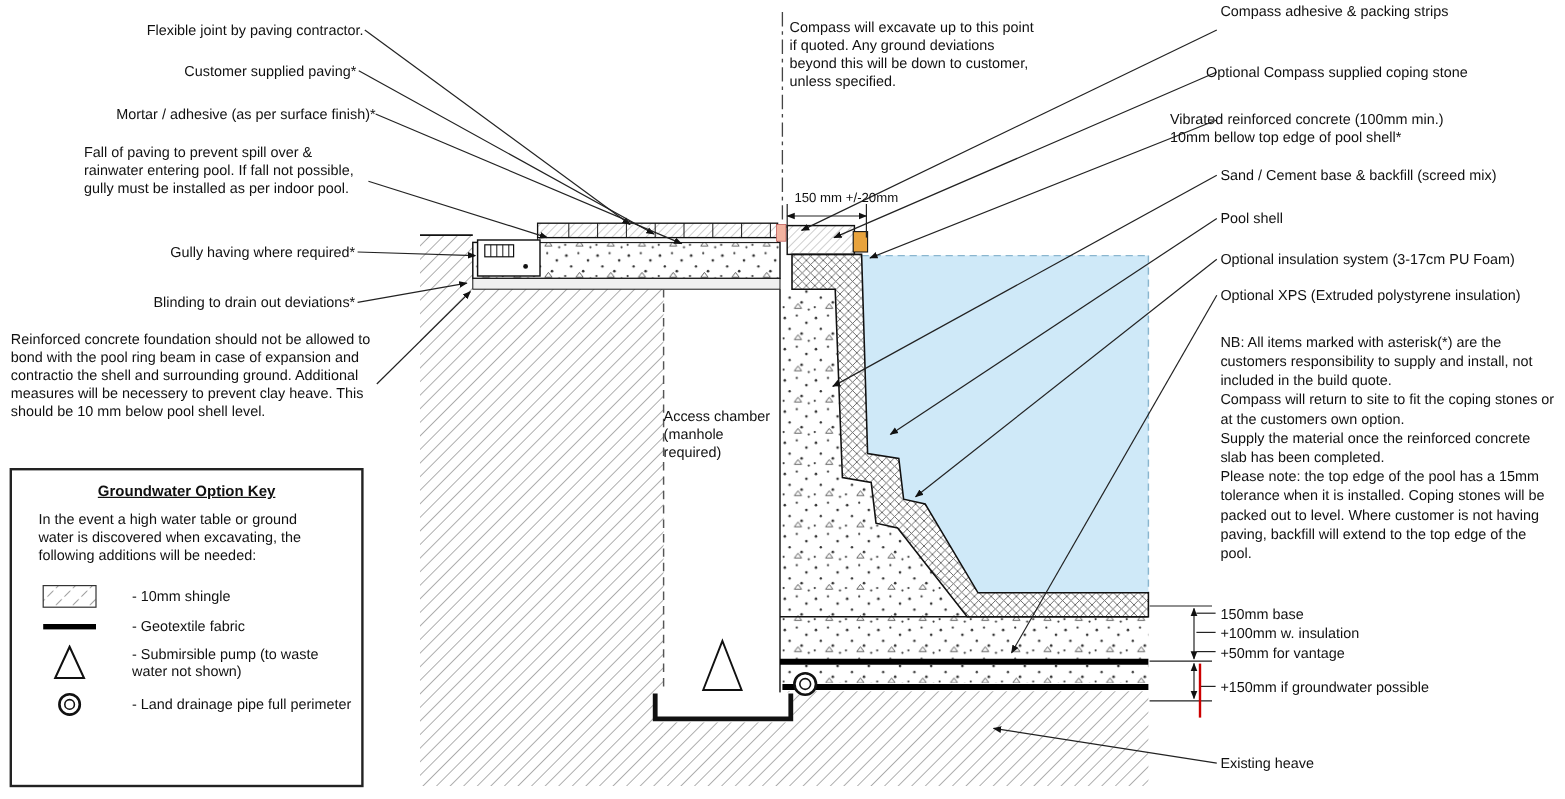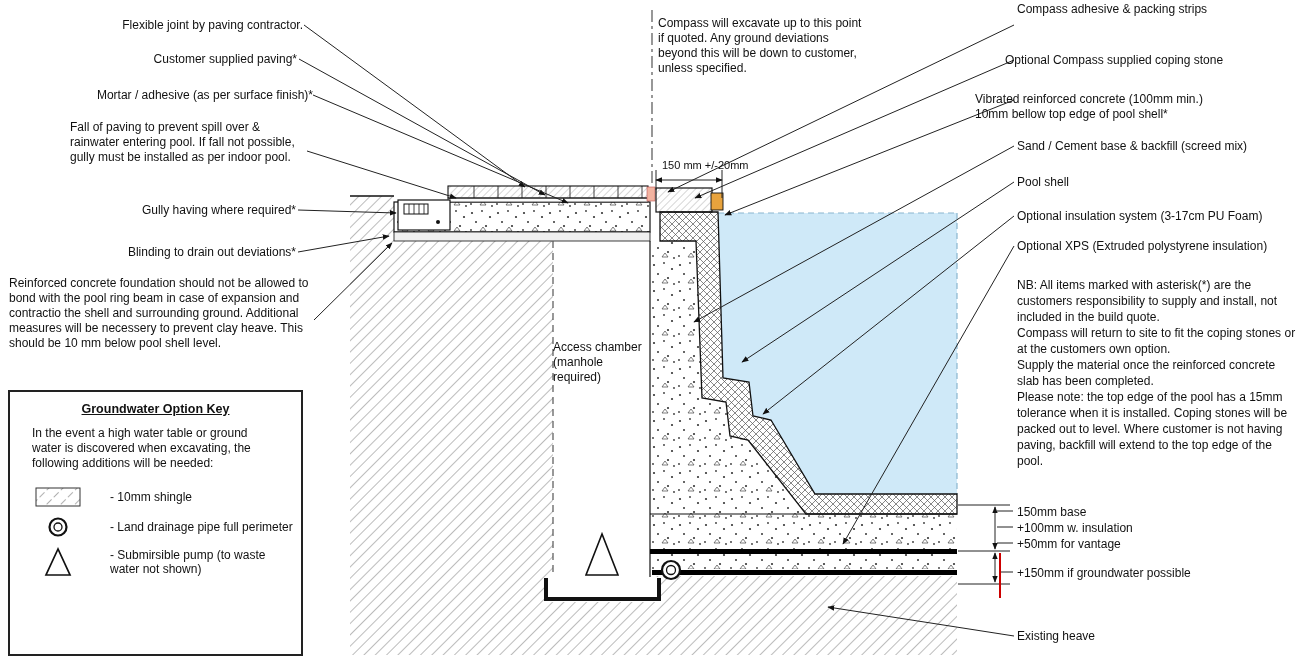--- a/index.html
+++ b/index.html
@@ -206,32 +206,40 @@
 
   <div class="legend-item">
     <span class="legend-ico">
       <svg width="46" height="20">
           <rect x="1" y="1" width="44" height="18" fill="url(#shingle)" stroke="#333" stroke-width="1"></rect>
         </svg>
     </span>
     <span class="legend-text">- 10mm shingle</span>
   </div>
 
+  <div class="legend-item">
+    <span class="legend-ico">
+      <svg width="46" height="8">
+          <rect x="1" y="2" width="44" height="4.5" fill="#000"></rect>
+        </svg>
+    </span>
+    <span class="legend-text">- Geotextile fabric</span>
+  </div>
+
+  <div class="legend-item">
+    <span class="legend-ico">
+      <svg width="28" height="30">
+          <polygon points="14,2 2,28 26,28" fill="#fff" stroke="#111" stroke-width="1.7"></polygon>
+        </svg>
+    </span>
+    <span class="legend-text">- Submirsible pump (to waste water not shown)</span>
+  </div>
 
   <div class="legend-item">
     <span class="legend-ico">
       <svg width="24" height="24">
         <circle cx="12" cy="12" r="8.5" fill="#fff" stroke="#111" stroke-width="2.2"></circle>
         <circle cx="12" cy="12" r="4" fill="#fff" stroke="#111" stroke-width="1.3"></circle>
       </svg>
     </span>
     <span class="legend-text">- Land drainage pipe full perimeter</span>
   </div>
-
-  <div class="legend-item">
-    <span class="legend-ico">
-      <svg width="28" height="30">
-          <polygon points="14,2 2,28 26,28" fill="#fff" stroke="#111" stroke-width="1.7"></polygon>
-        </svg>
-    </span>
-    <span class="legend-text">- Submirsible pump (to waste water not shown)</span>
-  </div>
 </div>
 
 </body></html>

